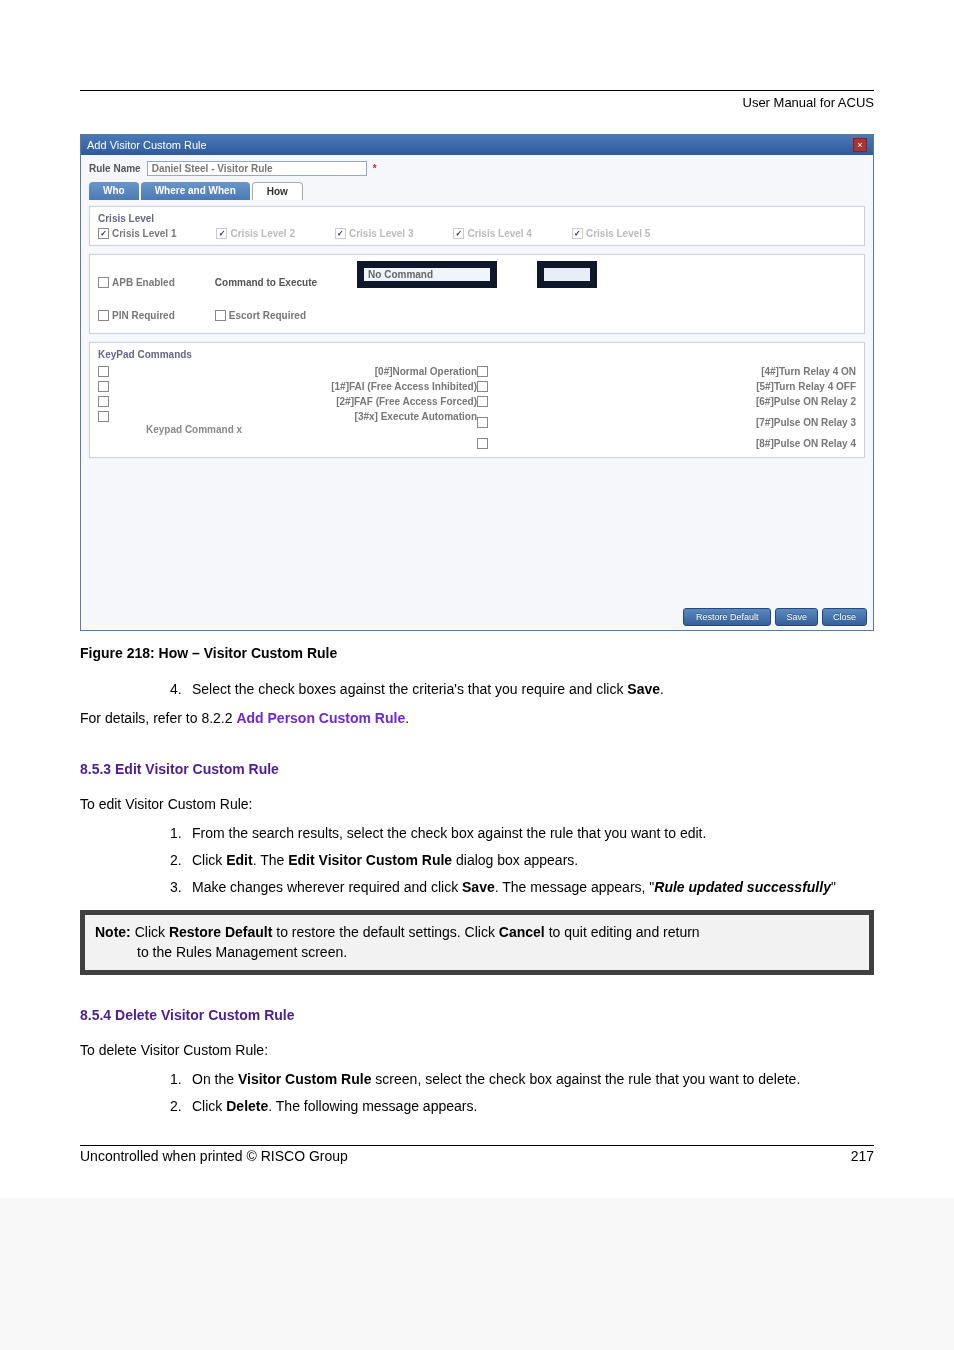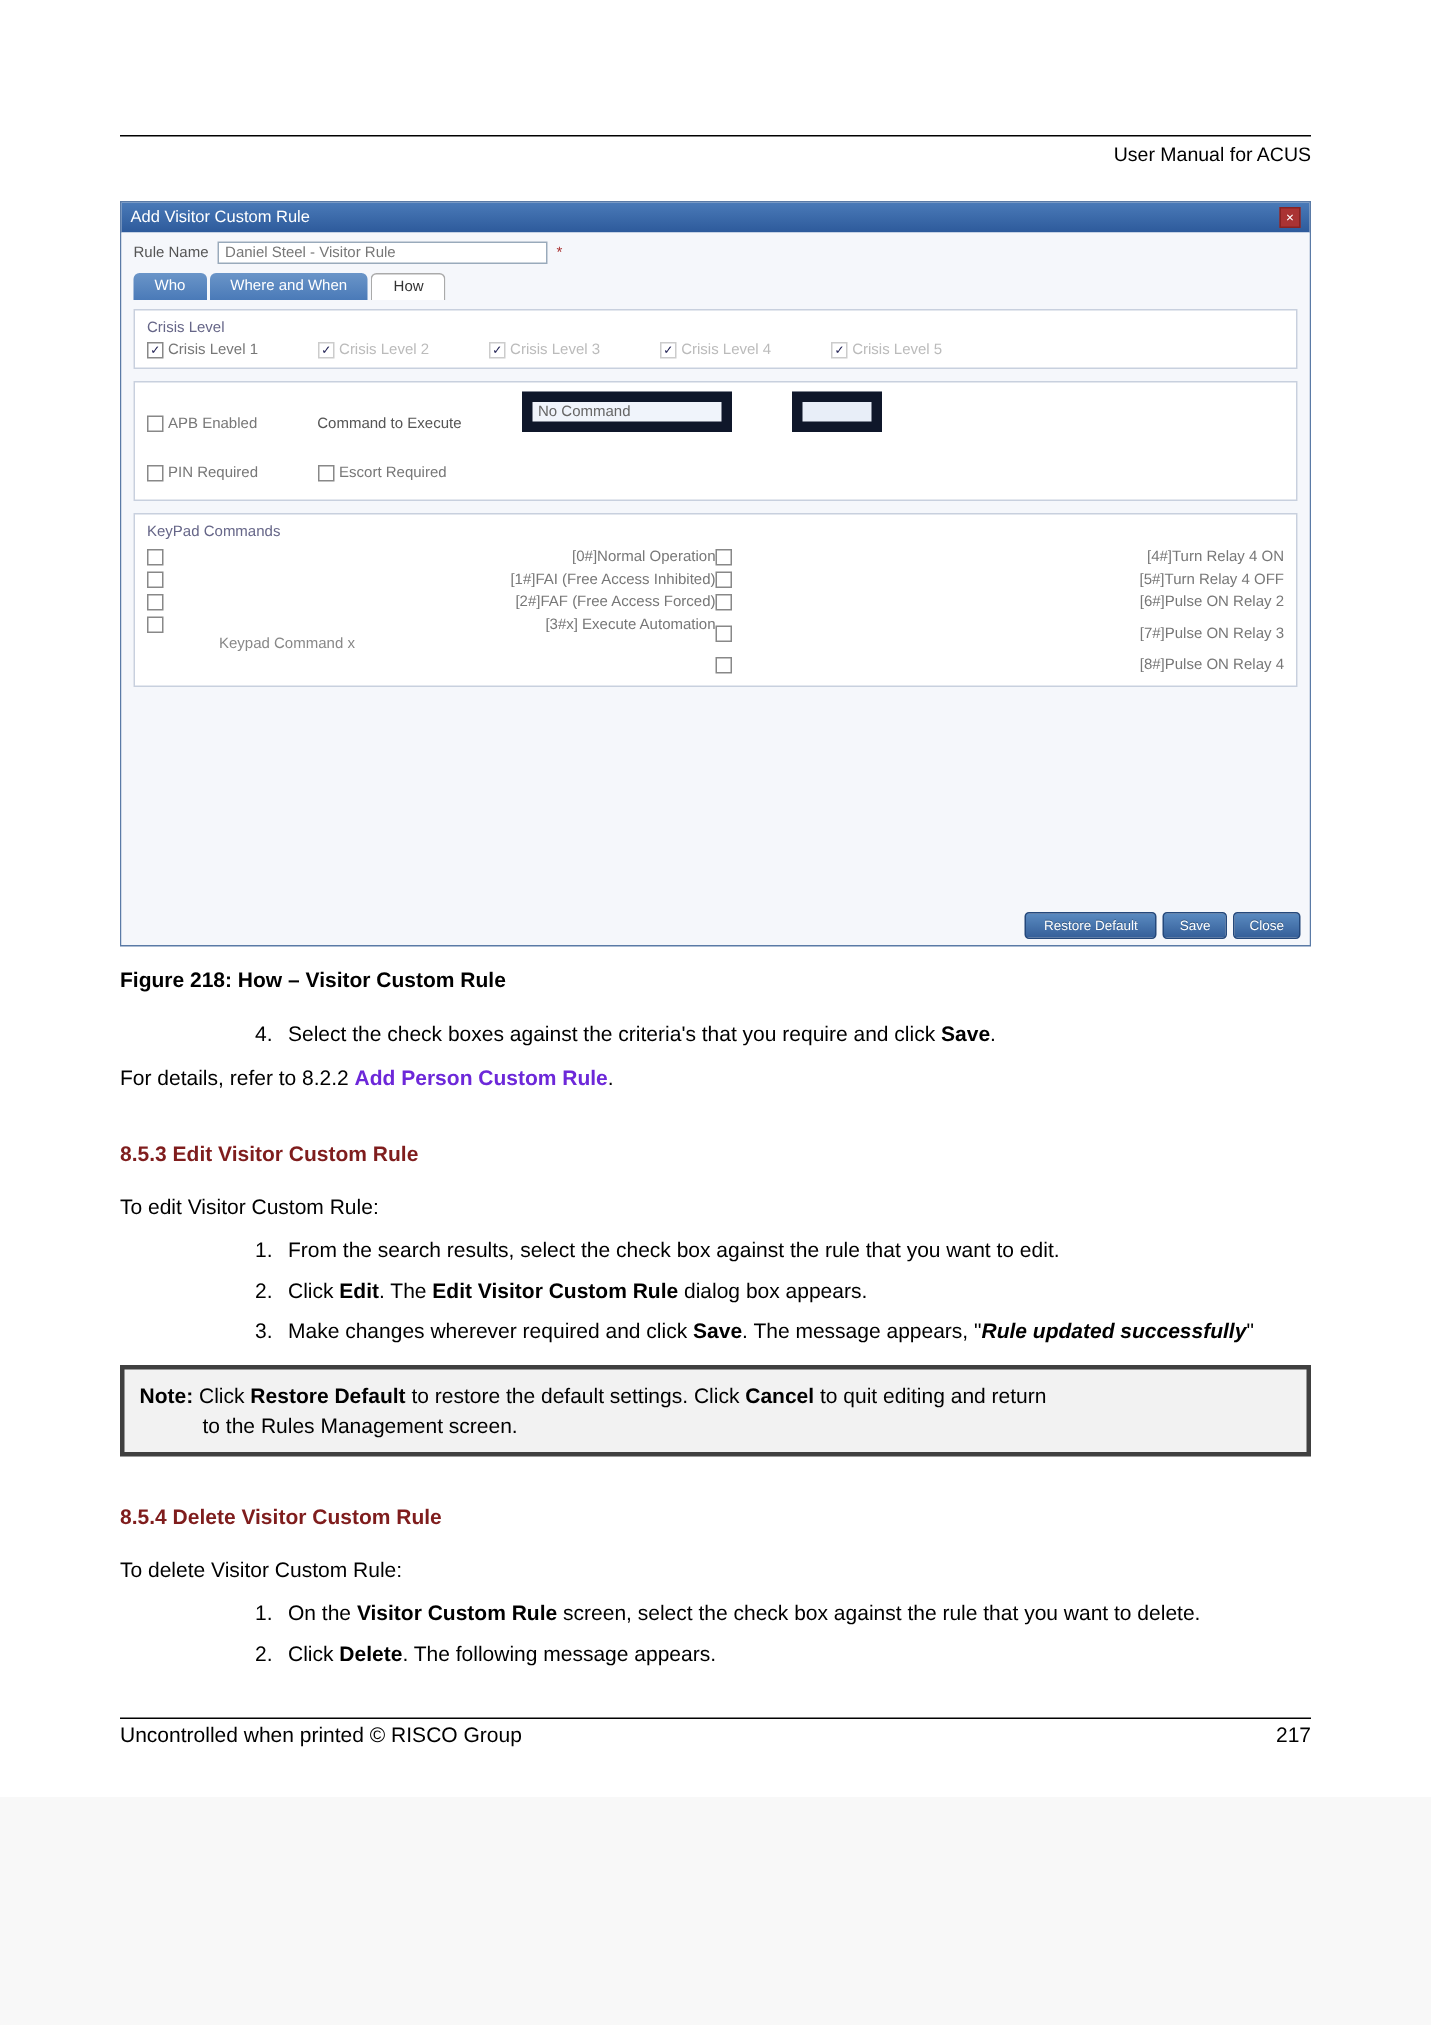--- a/index.html
+++ b/index.html
@@ -14,21 +14,21 @@
   .dialog {
     border: 1px solid #5a7aa6; background: #fefefe; position: relative;
   }
   .dialog-titlebar {
     background: linear-gradient(#4a7ab8, #2d5a9b);
     color: #fff; font-size: 11px; padding: 3px 6px; display: flex; justify-content: space-between; align-items: center;
   }
   .close-x {
     width: 14px; height: 14px; background: #a33; border: 1px solid #822; display: inline-flex; align-items: center; justify-content: center; font-size: 9px; color: #fff;
   }
-  .dialog-body { padding: 6px 8px 8px 8px; background: #f5f7fb; }
+  .dialog-body { padding: 6px 8px 8px 8px; background: #f5f7fb; font-weight: bold; }
   .rulename-row { display: flex; align-items: center; gap: 6px; margin-bottom: 6px; font-size: 10px; color: #555; }
   .rulename-input { border: 1px solid #9ab; background: #fff; font-size: 10px; padding: 1px 4px; width: 220px; color: #777; }
   .tabs { display: flex; gap: 2px; margin-bottom: 6px; }
   .tab { background: linear-gradient(#4a7ab8,#2a568f); color: #fff; font-size: 10px; padding: 3px 14px; border-radius: 4px 4px 0 0; cursor: pointer; }
   .tab.inactive { background: linear-gradient(#6a95c8,#4a7ab8); }
   .tab.active { background: #fff; color: #333; border: 1px solid #aaa; border-bottom: none; }
   .panel { border: 1px solid #c8d0de; background: #fff; padding: 6px 8px; margin-bottom: 8px; }
   .panel-title { font-size: 10px; color: #668; margin-bottom: 4px; }
   .crisis-row { display: flex; gap: 40px; }
   .chklabel { font-size: 10px; color: #777; display: flex; align-items: center; gap: 3px; }
@@ -47,25 +47,25 @@
   .dlg-btn {
     background: linear-gradient(#5a8ac0,#355f99); color: #fff; font-size: 9px; padding: 3px 10px; border: 1px solid #24487b; border-radius: 3px; text-shadow: 0 -1px 0 rgba(0,0,0,0.3);
   }
   .dlg-btn.wide { padding: 3px 12px; }
   .caption { text-align: left; font-weight: bold; font-size: 14px; margin: 14px 0 18px; }
   .body-text { font-size: 14px; line-height: 1.5; color: #000; }
   .ol { margin-left: 90px; }
   .ol-item { margin-bottom: 6px; }
   .ol-num { display: inline-block; width: 22px; }
   .para { margin: 8px 0; }
-  .section-head { color: #7f1d1d; font-weight: bold; font-size: 14px; margin: 30px 0 14px; }
+  .section-head { color: #4c1d95; font-weight: bold; font-size: 14px; margin: 30px 0 14px; }
   .orange-link { color: #6d28d9; font-weight: bold; }
   .bold { font-weight: bold; }
   .italicbold { font-style: italic; font-weight: bold; }
-  .note-box { border: 3px solid #404040; background: #f2f2f2; padding: 8px 10px; font-size: 14px; margin: 12px 0; line-height: 1.4; }
+  .note-box { border: 5px solid #404040; background: #f2f2f2; padding: 8px 10px; font-size: 14px; margin: 12px 0; line-height: 1.4; }
   .note-indent { padding-left: 42px; display: block; }
   .footer { position: absolute; bottom: 34px; left: 80px; right: 80px; border-top: 1px solid #000; display: flex; justify-content: space-between; font-size: 14px; padding-top: 2px; }
   .asterisk { color: #a33; }
 </style>
 </head>
 <body>
 
 <div class="page">
   <div class="header-line"></div>
   <div class="header-text">User Manual for ACUS</div>

